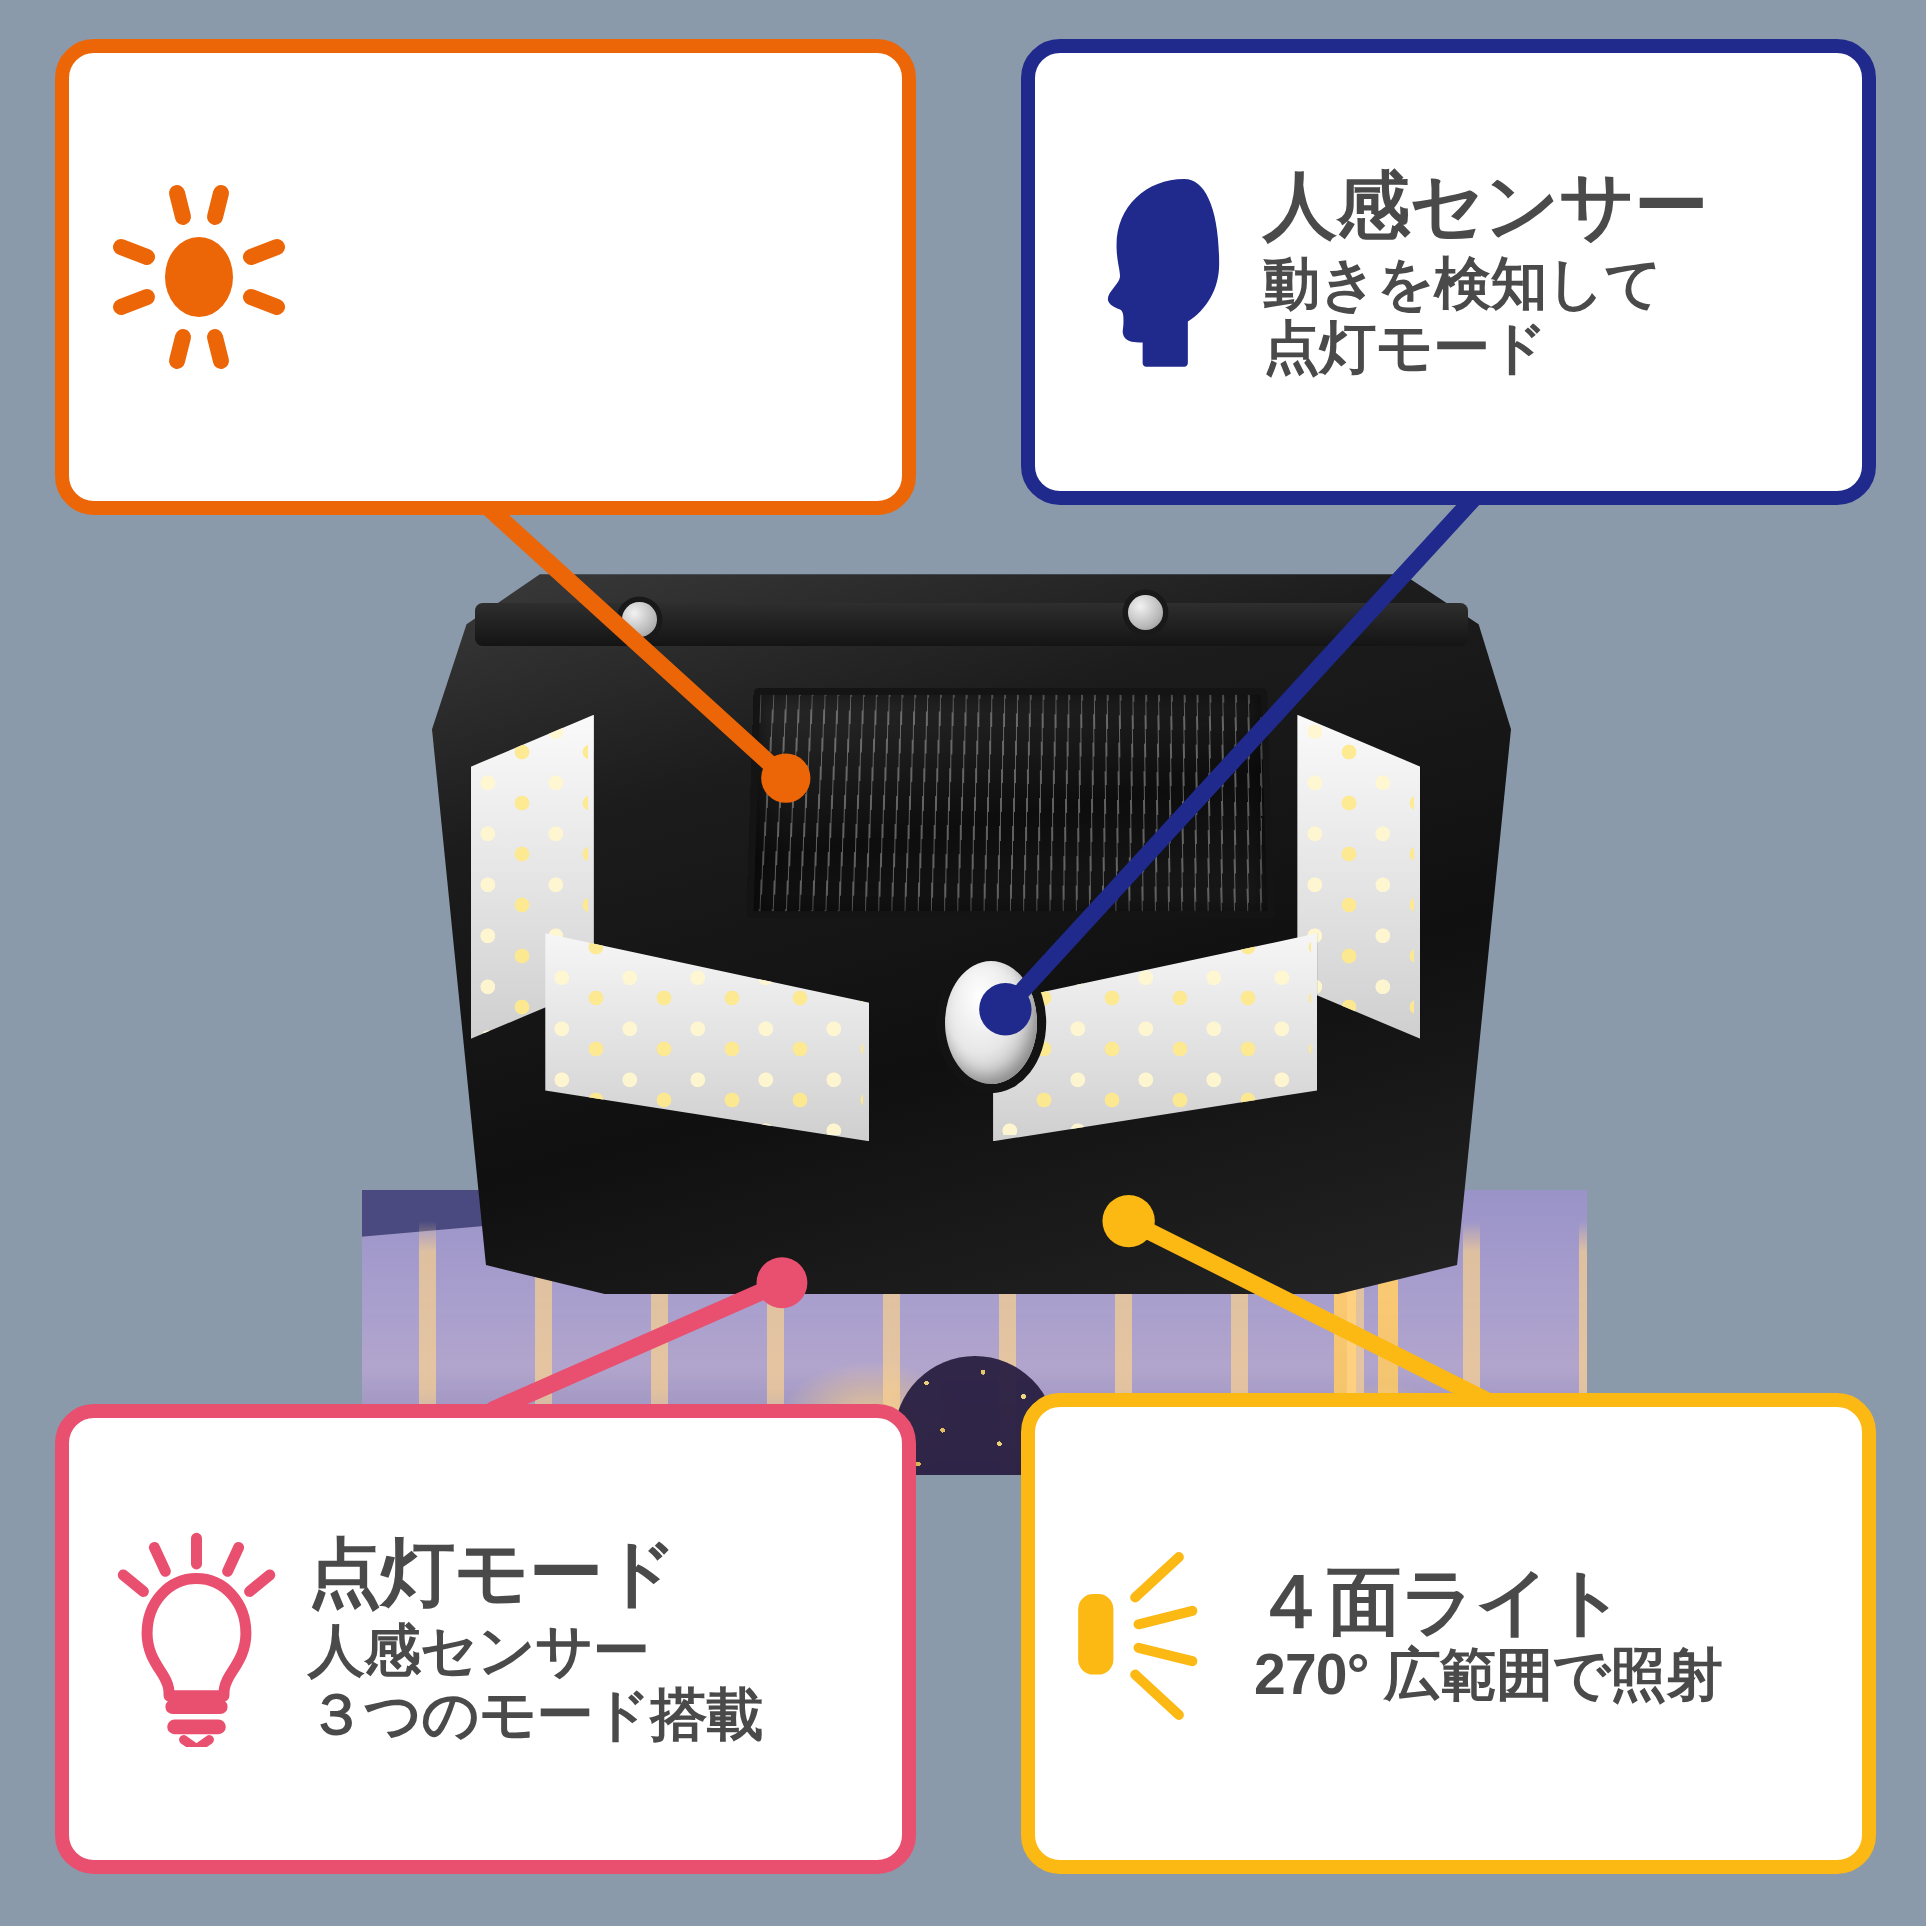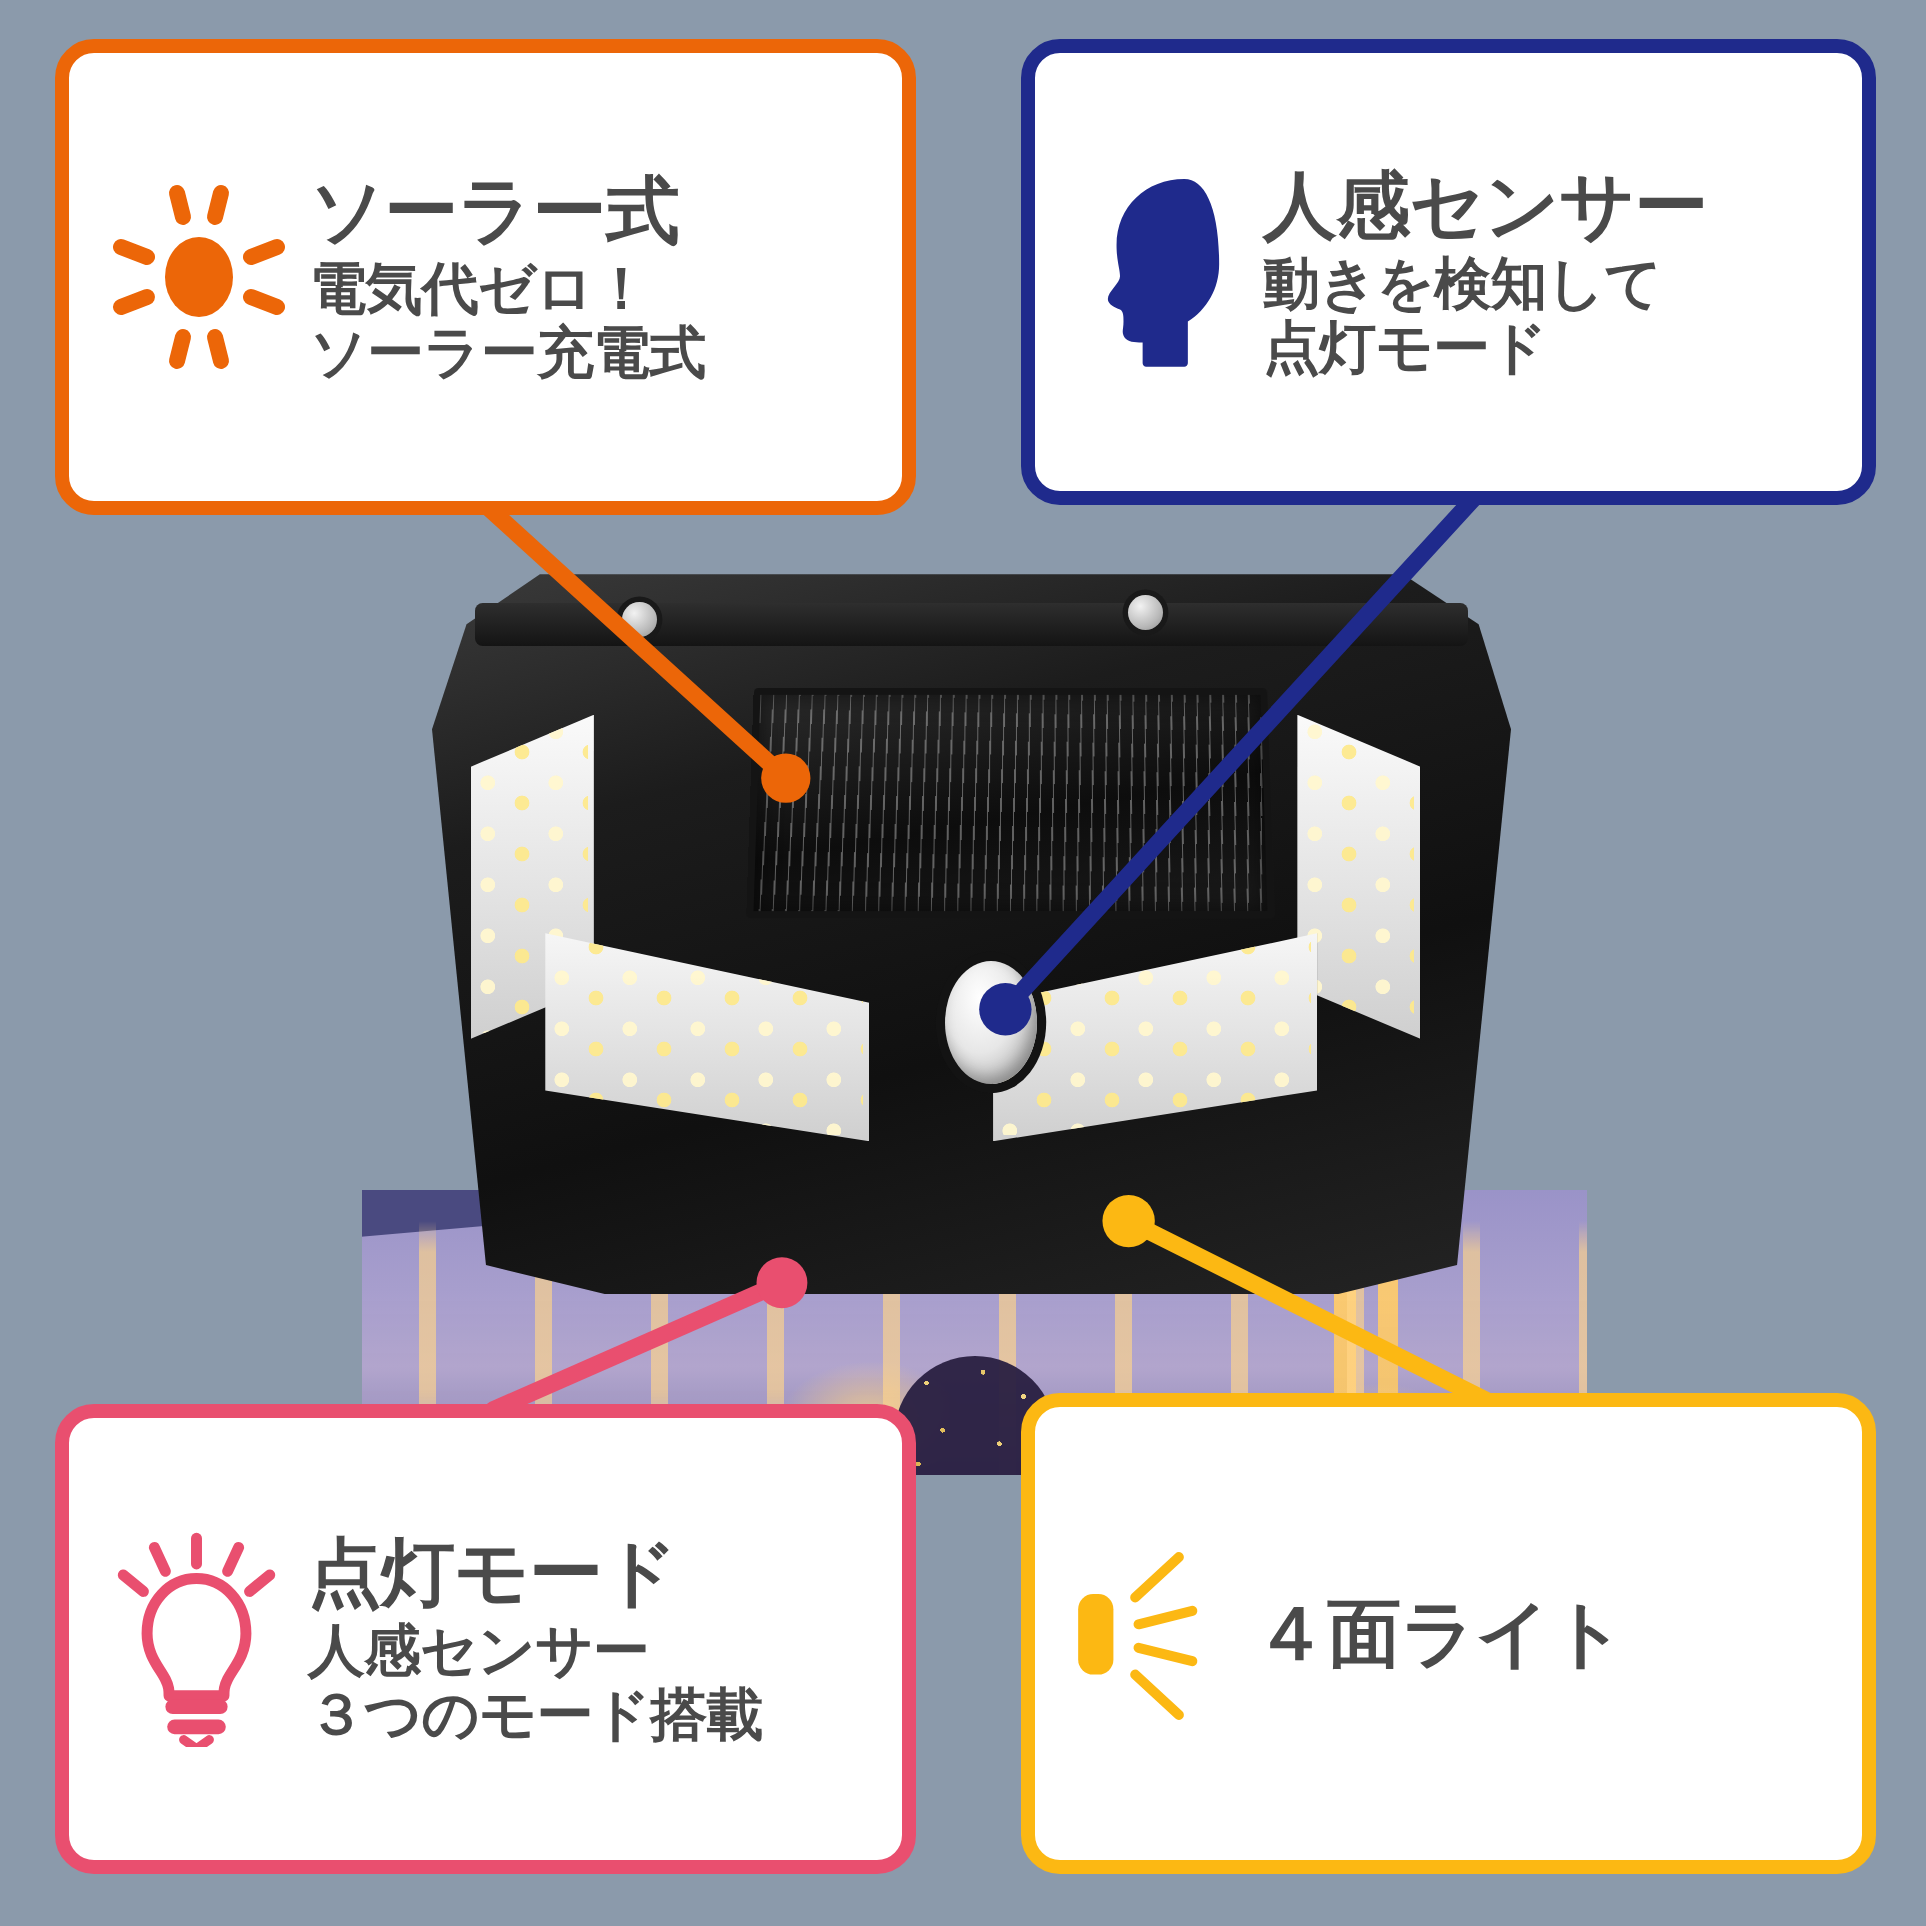--- a/index.html
+++ b/index.html
@@ -215,25 +215,20 @@
           <line x1="58" y1="20" x2="61" y2="8"></line>
           <line x1="42" y1="80" x2="39" y2="92"></line>
           <line x1="58" y1="80" x2="61" y2="92"></line>
           <line x1="24" y1="40" x2="11" y2="35"></line>
           <line x1="24" y1="60" x2="11" y2="65"></line>
           <line x1="76" y1="40" x2="89" y2="35"></line>
           <line x1="76" y1="60" x2="89" y2="65"></line>
         </g>
       </svg>
     </div>
-    <div class="card-text" style="color: rgb(74, 74, 74);">
-      <div class="card-title">ソーラー式</div>
-      <div class="card-sub first">電気代ゼロ！</div>
-      <div class="card-sub second">ソーラー充電式</div>
-    </div>
   </div>
 
   <div class="card card-blue cb">
     <div class="card-icon">
       <svg width="177" height="200" viewBox="0 0 100 115">
         <path fill="#1f2a8c" d="M62 4C40 4 23 20 23 42c0 9 2 14 2 18 0 4-7 9-7 13 0 3 4 5 7 6 2 1 2 4 2 7 0 4-1 6 0 8 1 3 5 4 9 4l2 0 0 12c0 1 1 2 2 2l22 0c1 0 2-1 2-2l0-24c11-7 18-19 18-33C82 21 74 4 62 4z"></path>
       </svg>
     </div>
     <div class="card-text" style="color: rgb(74, 74, 74);">
       <div class="card-title">人感センサー</div>
@@ -272,17 +267,18 @@
         <g stroke="#fcb813" stroke-width="6" stroke-linecap="round">
           <line x1="40" y1="36" x2="66" y2="12"></line>
           <line x1="42" y1="52" x2="74" y2="44"></line>
           <line x1="42" y1="66" x2="74" y2="74"></line>
           <line x1="40" y1="82" x2="66" y2="106"></line>
         </g>
       </svg>
     </div>
     <div class="card-text" style="color: rgb(74, 74, 74);">
       <div class="card-title">４面ライト</div>
+      <div class="card-sub second">270° 広範囲で照射</div>
     </div>
   </div>
 
 </div>
 
 
 </body></html>

